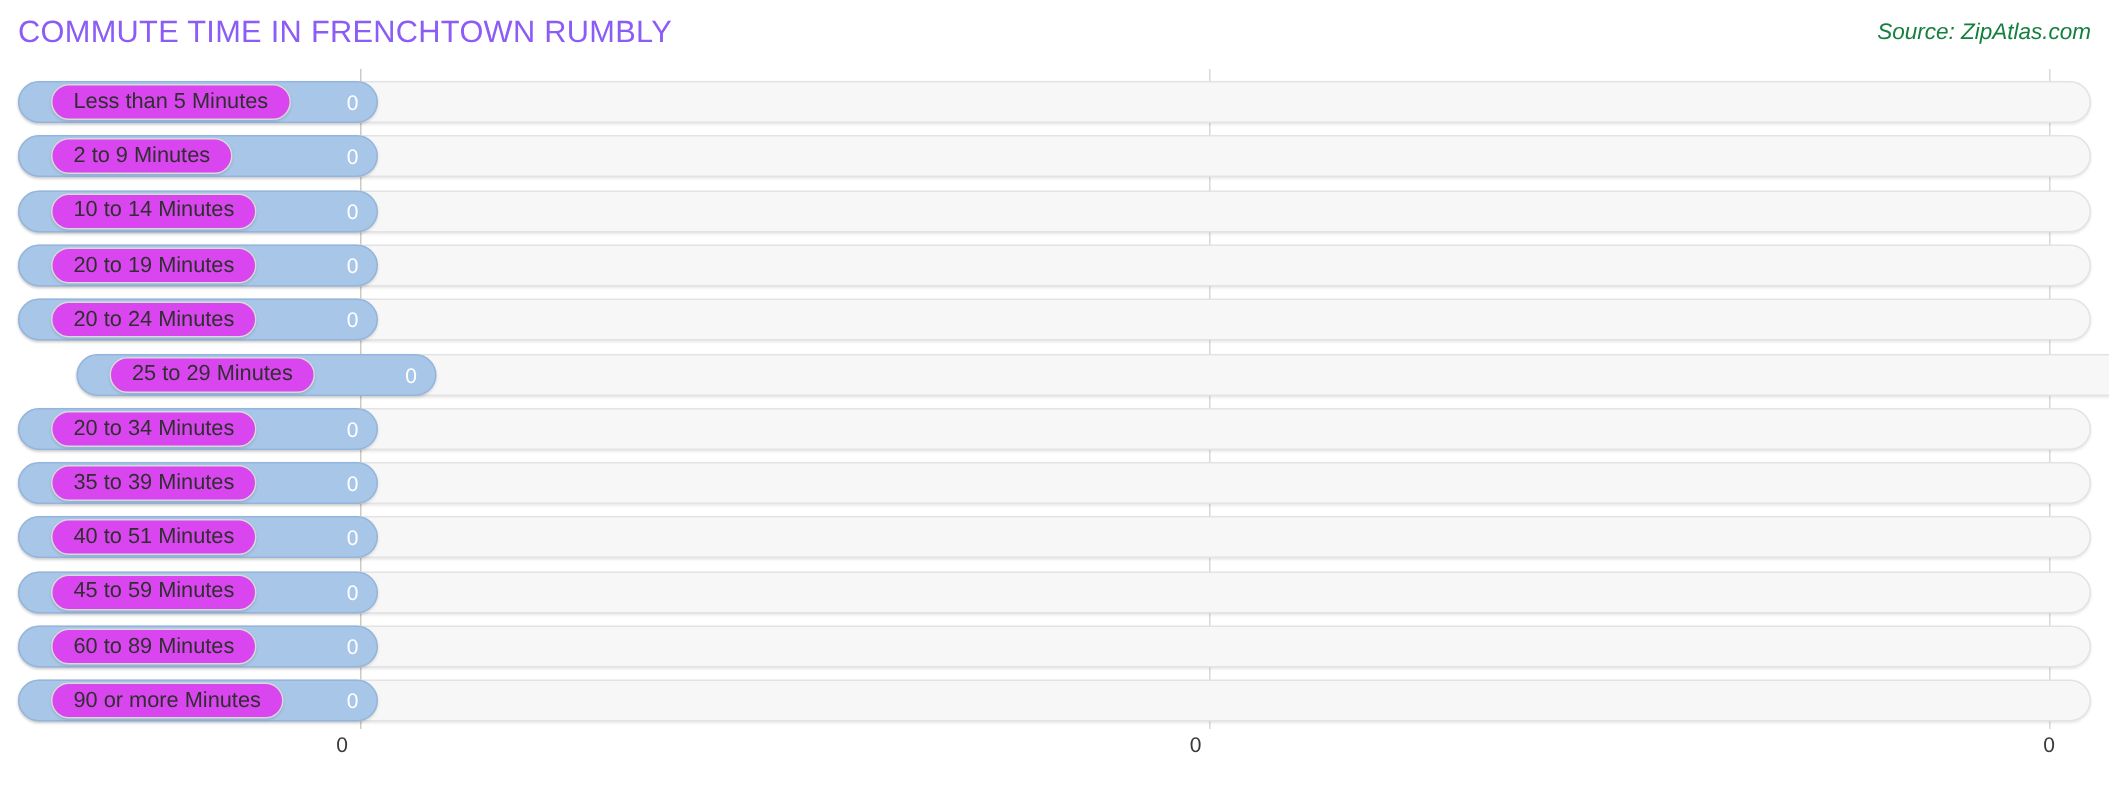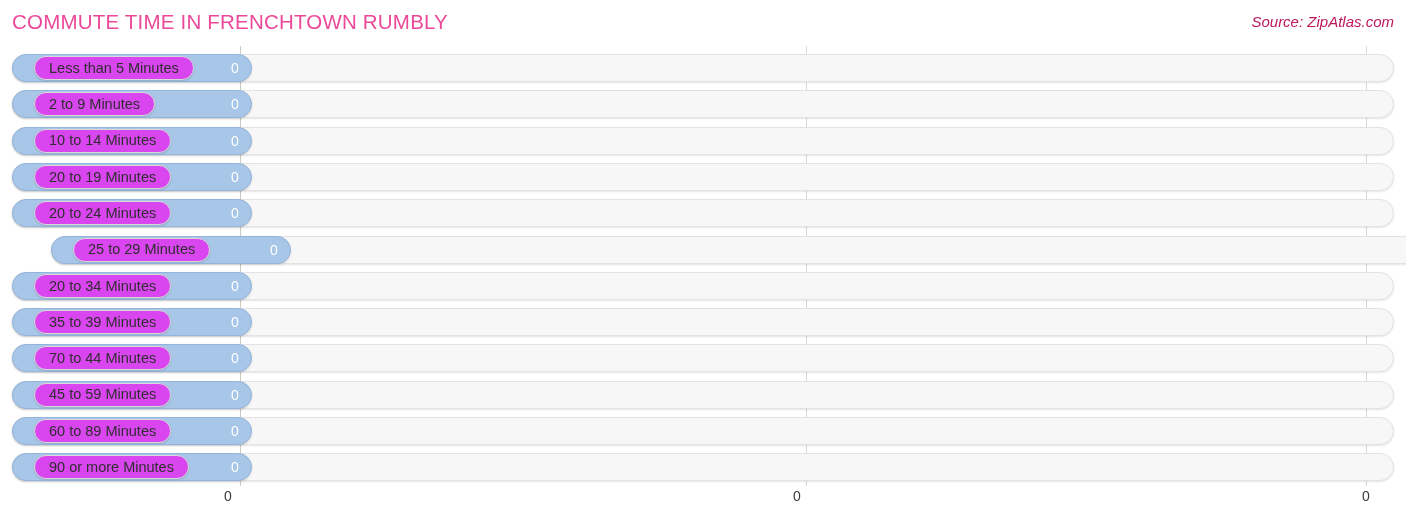--- a/index.html
+++ b/index.html
@@ -23,30 +23,30 @@
     width: 1406px;
     height: 46px;
   }
   .chart-title {
     position: absolute;
     left: 12px;
     top: 10px;
     font-size: 20.5px;
     font-weight: 400;
     letter-spacing: 0.2px;
-    color: #ec4899;
+    color: #8b5cf6;
     white-space: nowrap;
   }
   .source-note {
     position: absolute;
     right: 12px;
     top: 13px;
     font-size: 15px;
     font-style: italic;
-    color: #be185d;
+    color: #15803d;
     white-space: nowrap;
   }
 
   
   .plot {
     position: absolute;
     left: 0;
     top: 46px;
     width: 1406px;
     height: 440px;
@@ -233,21 +233,21 @@
         <div class="bar-fill" style="width: 240px;"></div>
         <div class="label-capsule">
           <span class="label-text">35 to 39 Minutes</span>
         </div>
         <div class="bar-value" style="left: 212px;">0</div>
       </div>
       <div class="row" style="top: 298.4px;">
         <div class="track"></div>
         <div class="bar-fill" style="width: 240px;"></div>
         <div class="label-capsule">
-          <span class="label-text">70 to 44 Minutes</span>
+          <span class="label-text">40 to 51 Minutes</span>
         </div>
         <div class="bar-value" style="left: 212px;">0</div>
       </div>
       <div class="row" style="top: 334.7px;">
         <div class="track"></div>
         <div class="bar-fill" style="width: 240px;"></div>
         <div class="label-capsule">
           <span class="label-text">45 to 59 Minutes</span>
         </div>
         <div class="bar-value" style="left: 212px;">0</div>

